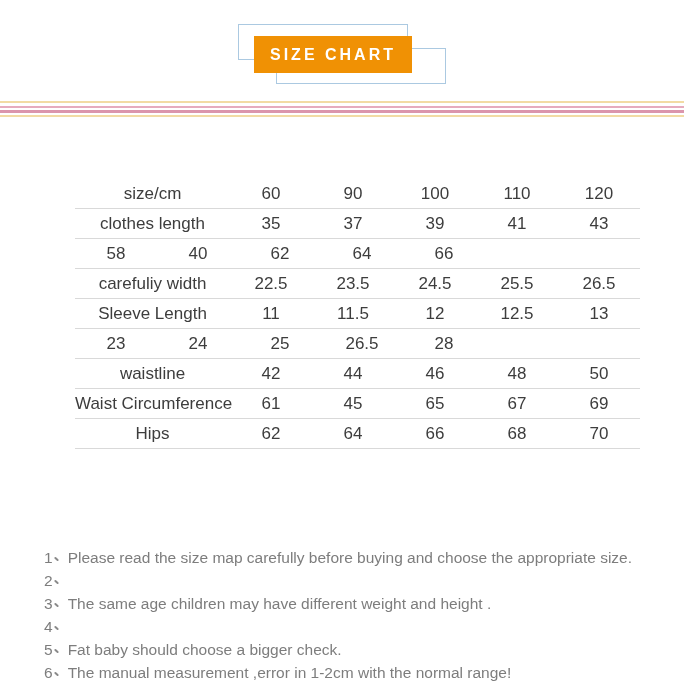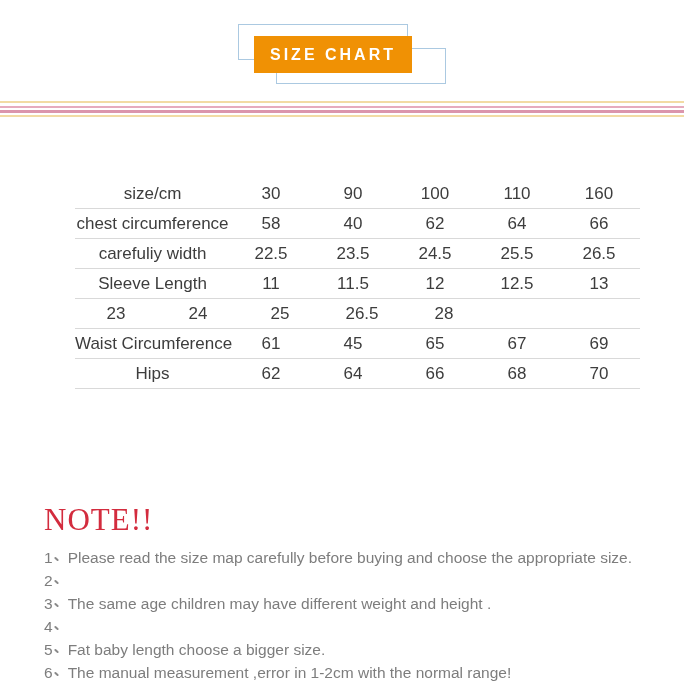--- a/index.html
+++ b/index.html
@@ -55,28 +55,35 @@
   <div class="stripes">
     <div class="stripe s1"></div>
     <div class="stripe s2"></div>
     <div class="stripe s3"></div>
     <div class="stripe s4"></div>
   </div>
 
   <div class="size-table" id="size-table">
       <div class="t-row">
         <div class="t-label">size/cm</div>
-        <div class="t-val">30</div>
+        <div class="t-val">60</div>
         <div class="t-val">90</div>
         <div class="t-val">100</div>
         <div class="t-val">110</div>
-        <div class="t-val">160</div>
+        <div class="t-val">120</div>
       </div>
       <div class="t-row">
-        <div class="t-label">chest circumference</div>
+        <div class="t-label">clothes length</div>
+        <div class="t-val">35</div>
+        <div class="t-val">37</div>
+        <div class="t-val">39</div>
+        <div class="t-val">41</div>
+        <div class="t-val">43</div>
+      </div>
+      <div class="t-row">
         <div class="t-val">58</div>
         <div class="t-val">40</div>
         <div class="t-val">62</div>
         <div class="t-val">64</div>
         <div class="t-val">66</div>
       </div>
       <div class="t-row">
         <div class="t-label">carefuliy width</div>
         <div class="t-val">22.5</div>
         <div class="t-val">23.5</div>
@@ -93,38 +100,45 @@
         <div class="t-val">13</div>
       </div>
       <div class="t-row">
         <div class="t-val">23</div>
         <div class="t-val">24</div>
         <div class="t-val">25</div>
         <div class="t-val">26.5</div>
         <div class="t-val">28</div>
       </div>
       <div class="t-row">
+        <div class="t-label">waistline</div>
+        <div class="t-val">42</div>
+        <div class="t-val">44</div>
+        <div class="t-val">46</div>
+        <div class="t-val">48</div>
+        <div class="t-val">50</div>
+      </div>
+      <div class="t-row">
         <div class="t-label">Waist Circumference</div>
         <div class="t-val">61</div>
         <div class="t-val">45</div>
         <div class="t-val">65</div>
         <div class="t-val">67</div>
         <div class="t-val">69</div>
       </div>
       <div class="t-row">
         <div class="t-label">Hips</div>
         <div class="t-val">62</div>
         <div class="t-val">64</div>
         <div class="t-val">66</div>
         <div class="t-val">68</div>
         <div class="t-val">70</div>
       </div>
     </div>
 
-  <div class="note-heading">NOTE!!</div>
 
   <ol class="notes" id="notes-list">
       <li class="note-item">
         <span class="note-num">1</span>
         <span class="cjk-comma"></span>
         <span class="note-text">Please read the size map carefully before buying and choose the appropriate size.</span>
       </li>
       <li class="note-item">
         <span class="note-num">2</span>
         <span class="cjk-comma"></span>
@@ -134,21 +148,21 @@
         <span class="cjk-comma"></span>
         <span class="note-text">The same age children may have different weight and height .</span>
       </li>
       <li class="note-item">
         <span class="note-num">4</span>
         <span class="cjk-comma"></span>
       </li>
       <li class="note-item">
         <span class="note-num">5</span>
         <span class="cjk-comma"></span>
-        <span class="note-text">Fat baby length choose a bigger size.</span>
+        <span class="note-text">Fat baby should choose a bigger check.</span>
       </li>
       <li class="note-item">
         <span class="note-num">6</span>
         <span class="cjk-comma"></span>
         <span class="note-text">The manual measurement ,error in 1-2cm with the normal range!</span>
       </li>
     </ol>
 
 </div>
 

